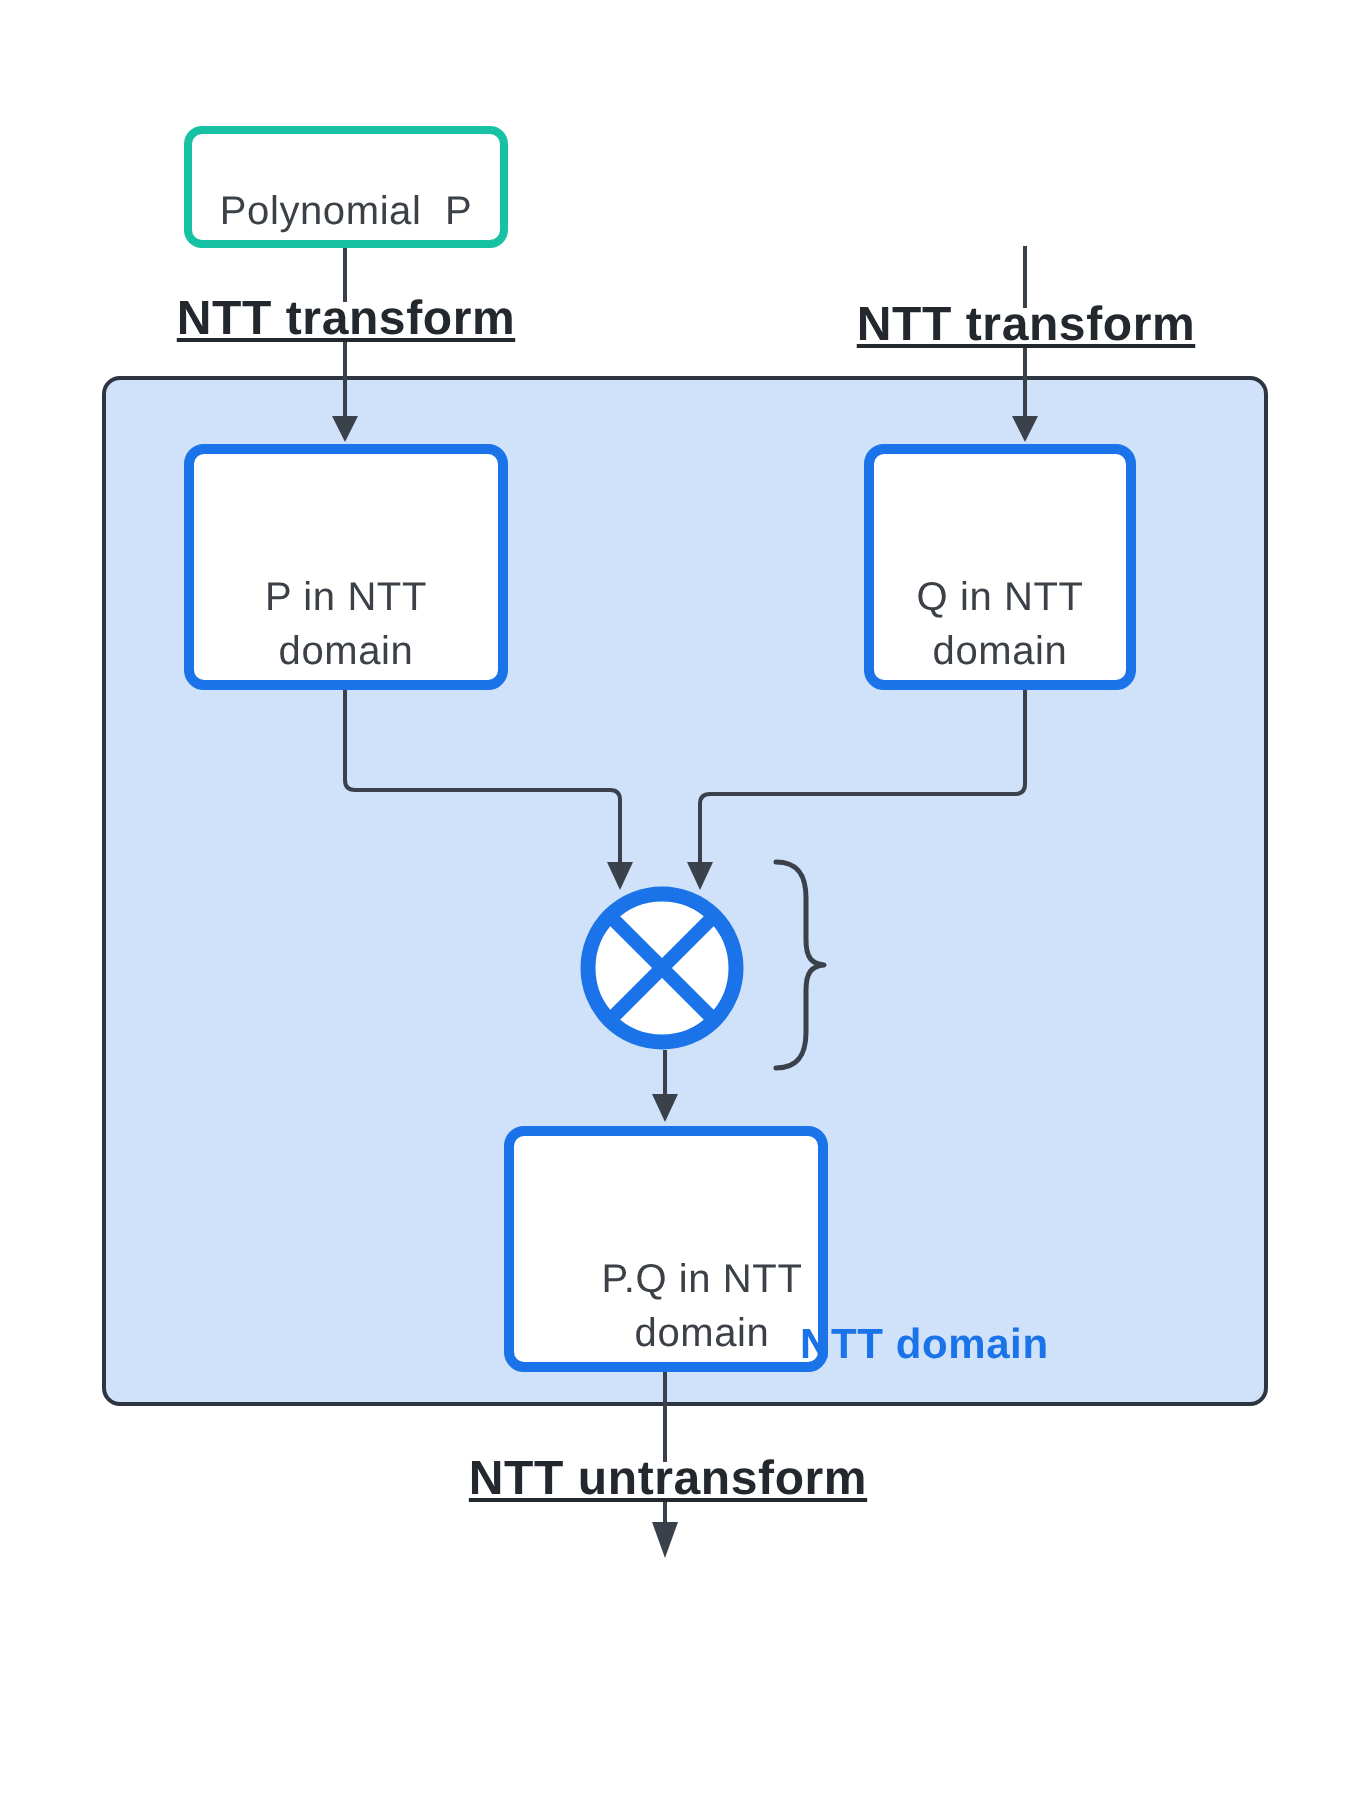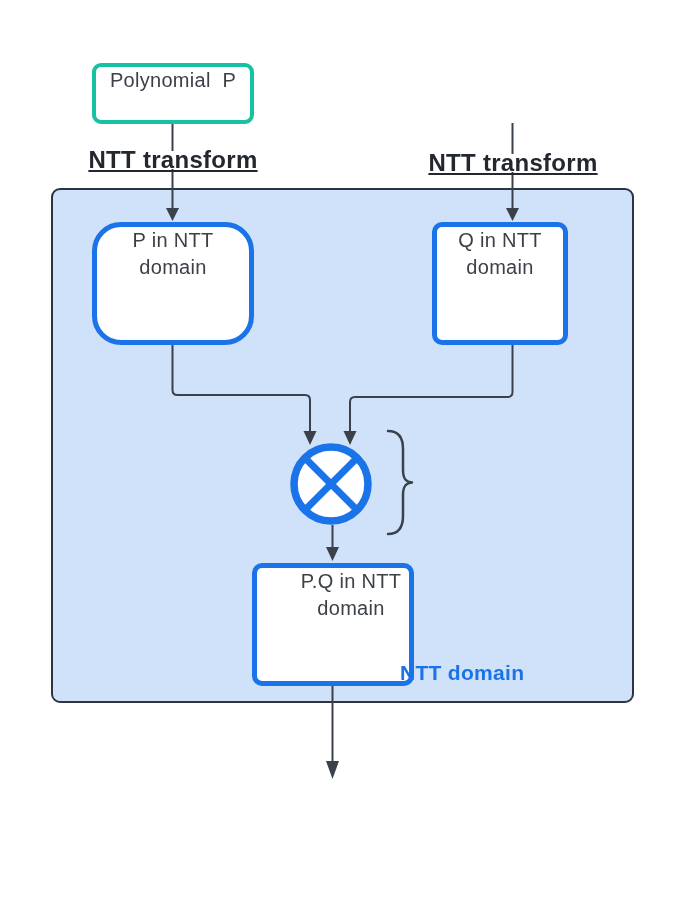--- a/index.html
+++ b/index.html
@@ -16,31 +16,31 @@
   body{
     width:684px;height:904px;
     background:var(--canvas-bg);
     font-family:"Liberation Sans", sans-serif;
     overflow:hidden;position:relative;
   }
   #canvas{position:absolute;left:0;top:0;width:684px;height:904px;}
 
   .node{
     position:absolute;background:#ffffff;
-    display:flex;align-items:flex-start;justify-content:center;
+    display:flex;align-items:flex-end;justify-content:center;
     text-align:center;color:var(--text);
     font-size:20px;line-height:27px;letter-spacing:.3px;
     white-space:pre-wrap;z-index:3;
   }
   .node.teal{border:4px solid var(--teal);border-radius:9px;}
   .node.blue{border:5px solid var(--blue);border-radius:10px;}
 
   #node-poly-p{left:92px;top:63px;width:162px;height:61px;}
   #node-poly-q{left:432px;top:63px;width:162px;height:61px;}
-  #node-p-ntt{left:92px;top:222px;width:162px;height:123px;border-radius:29px;}
+  #node-p-ntt{left:92px;top:222px;width:162px;height:123px;}
   #node-q-ntt{left:432px;top:222px;width:136px;height:123px;}
   #node-pq-ntt{left:252px;top:563px;width:162px;height:123px;padding-left:36px;}
   #node-pq{left:250px;top:783px;width:163px;height:58px;}
 
   #ntt-container{
     position:absolute;left:51px;top:188px;width:583px;height:515px;
     background:var(--container-fill);
     border:2px solid var(--container-border);
     border-radius:9px;z-index:1;
   }
@@ -145,17 +145,18 @@
   <div class="node blue" id="node-pq-ntt">
     <span>P.Q in NTT
 domain</span>
   </div>
 
 
   <div class="edge-label" id="edge-label-left">NTT transform</div>
 
   <div class="edge-label" id="edge-label-right">NTT transform</div>
 
+  <div class="edge-label" id="edge-label-bottom">NTT untransform</div>
 
   <div id="container-label">NTT domain</div>
 
 
 </div>
 
 </body></html>

